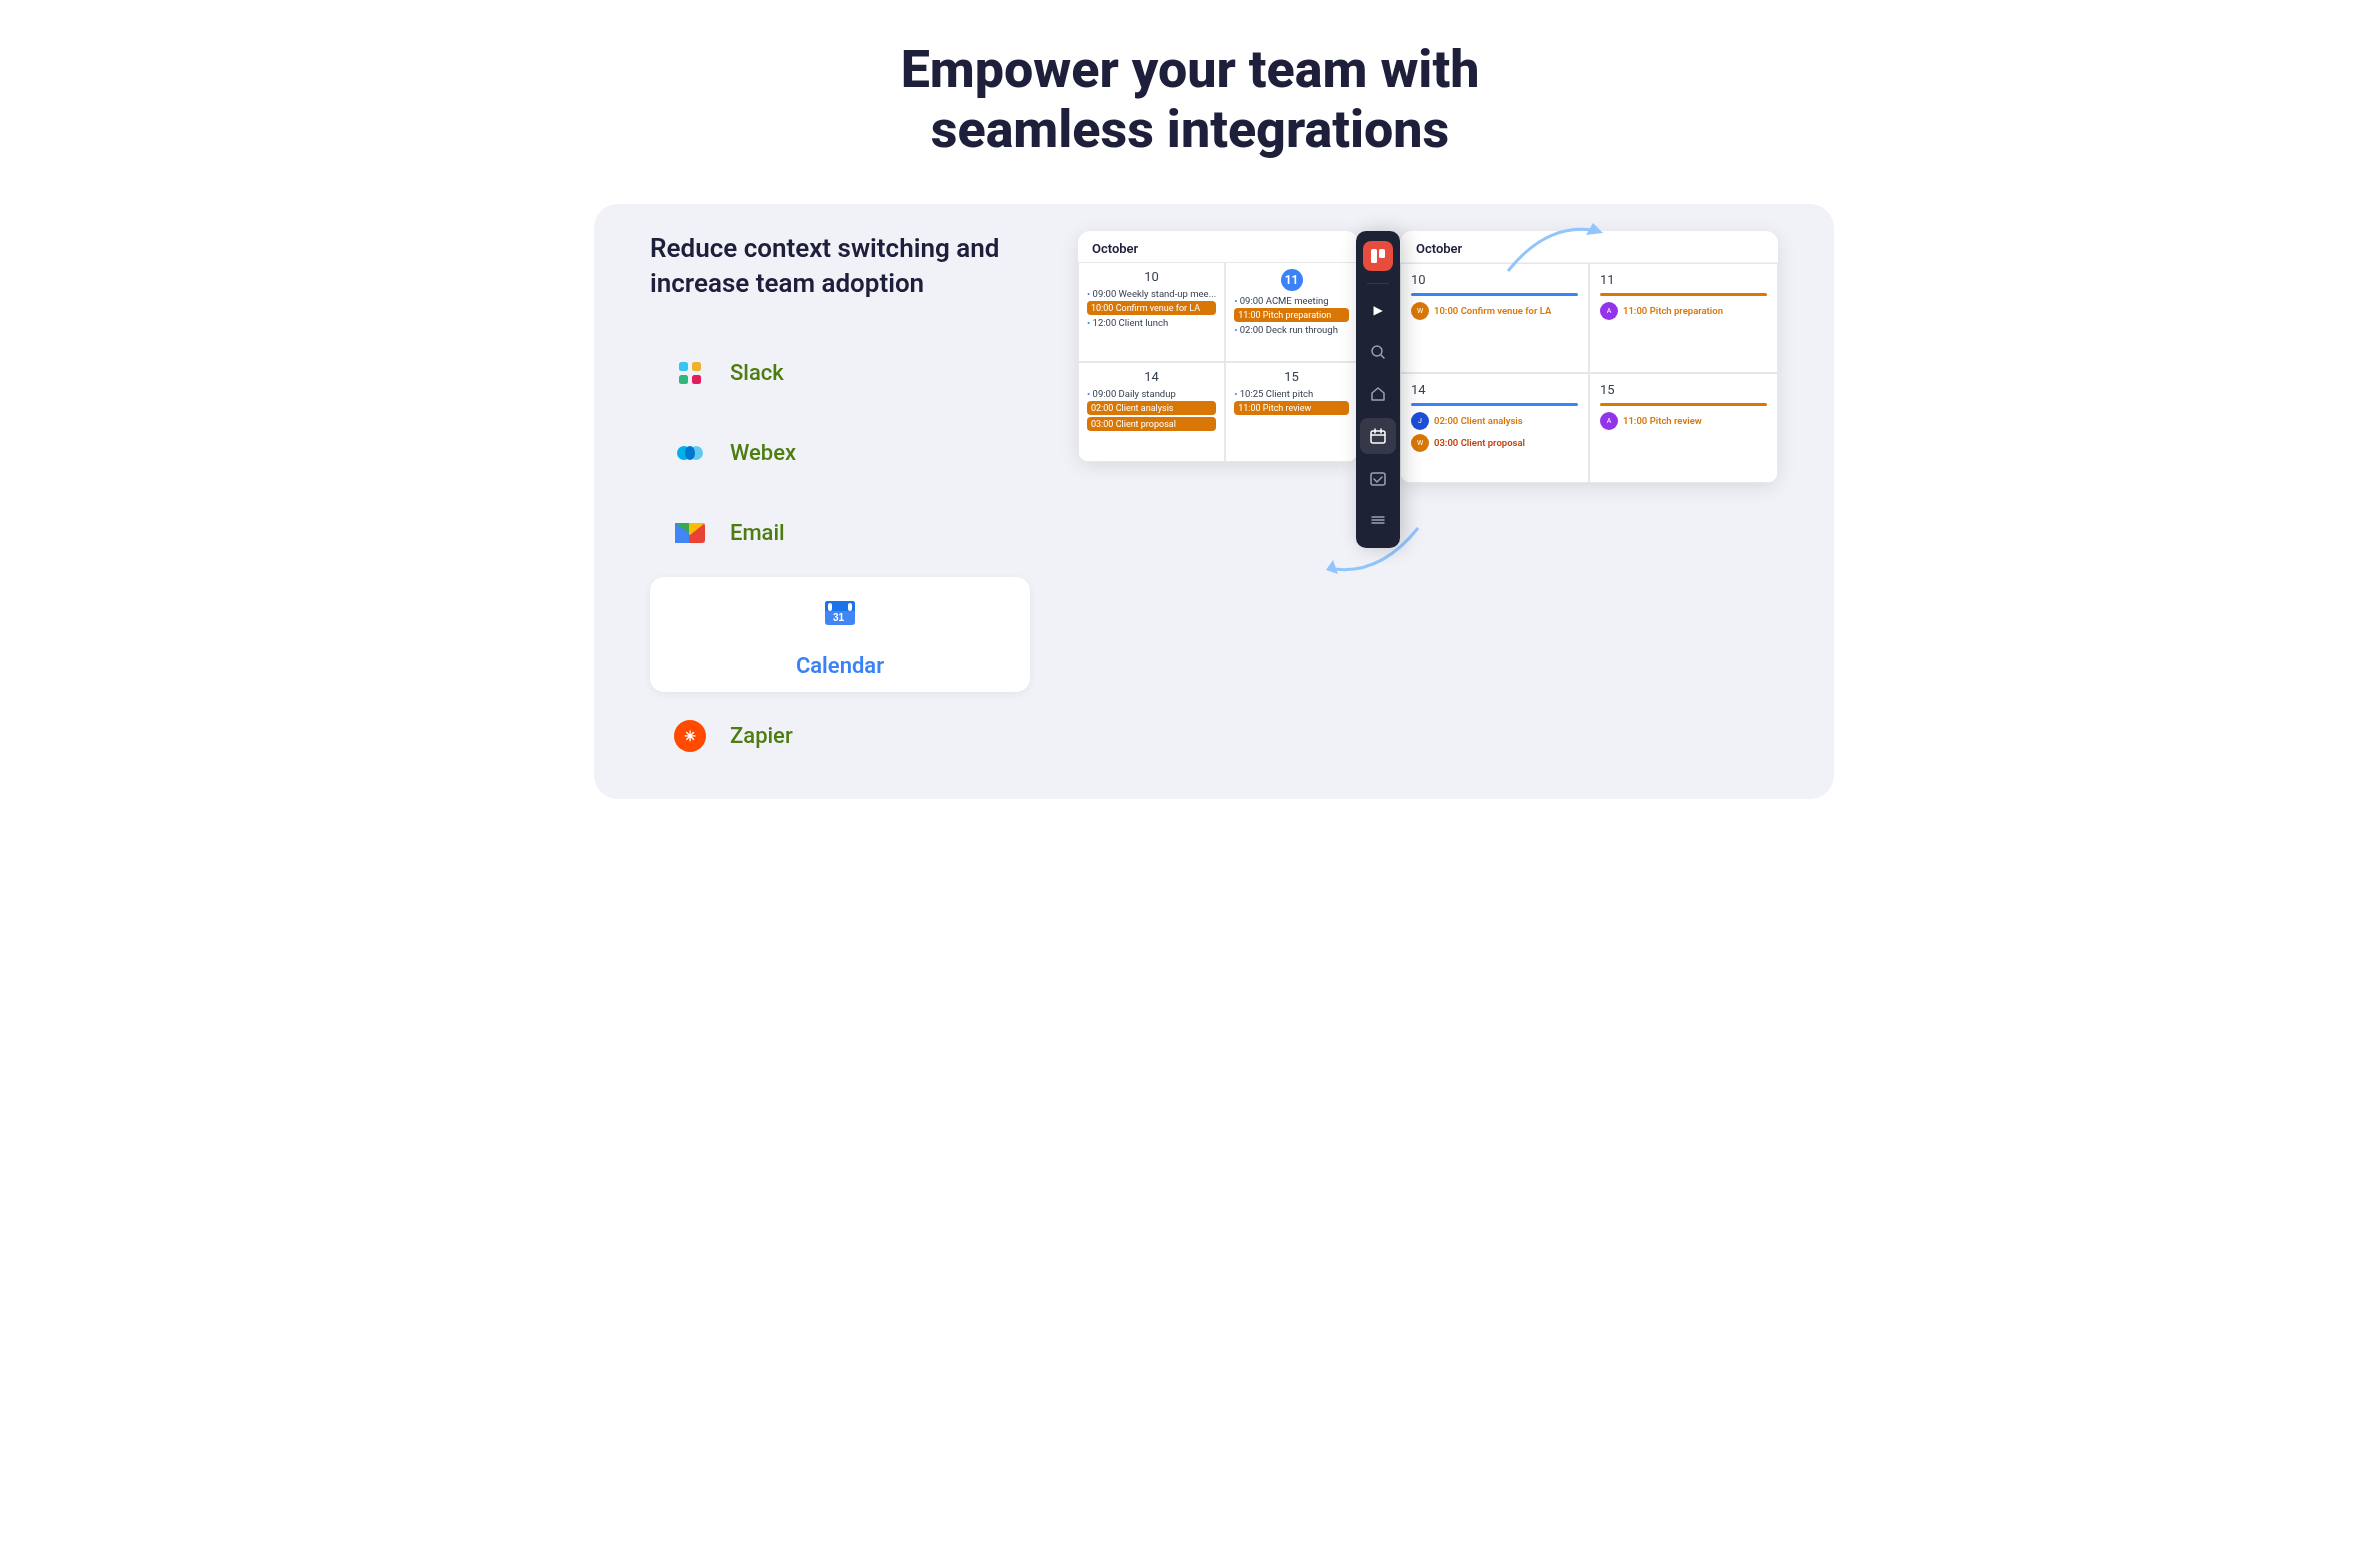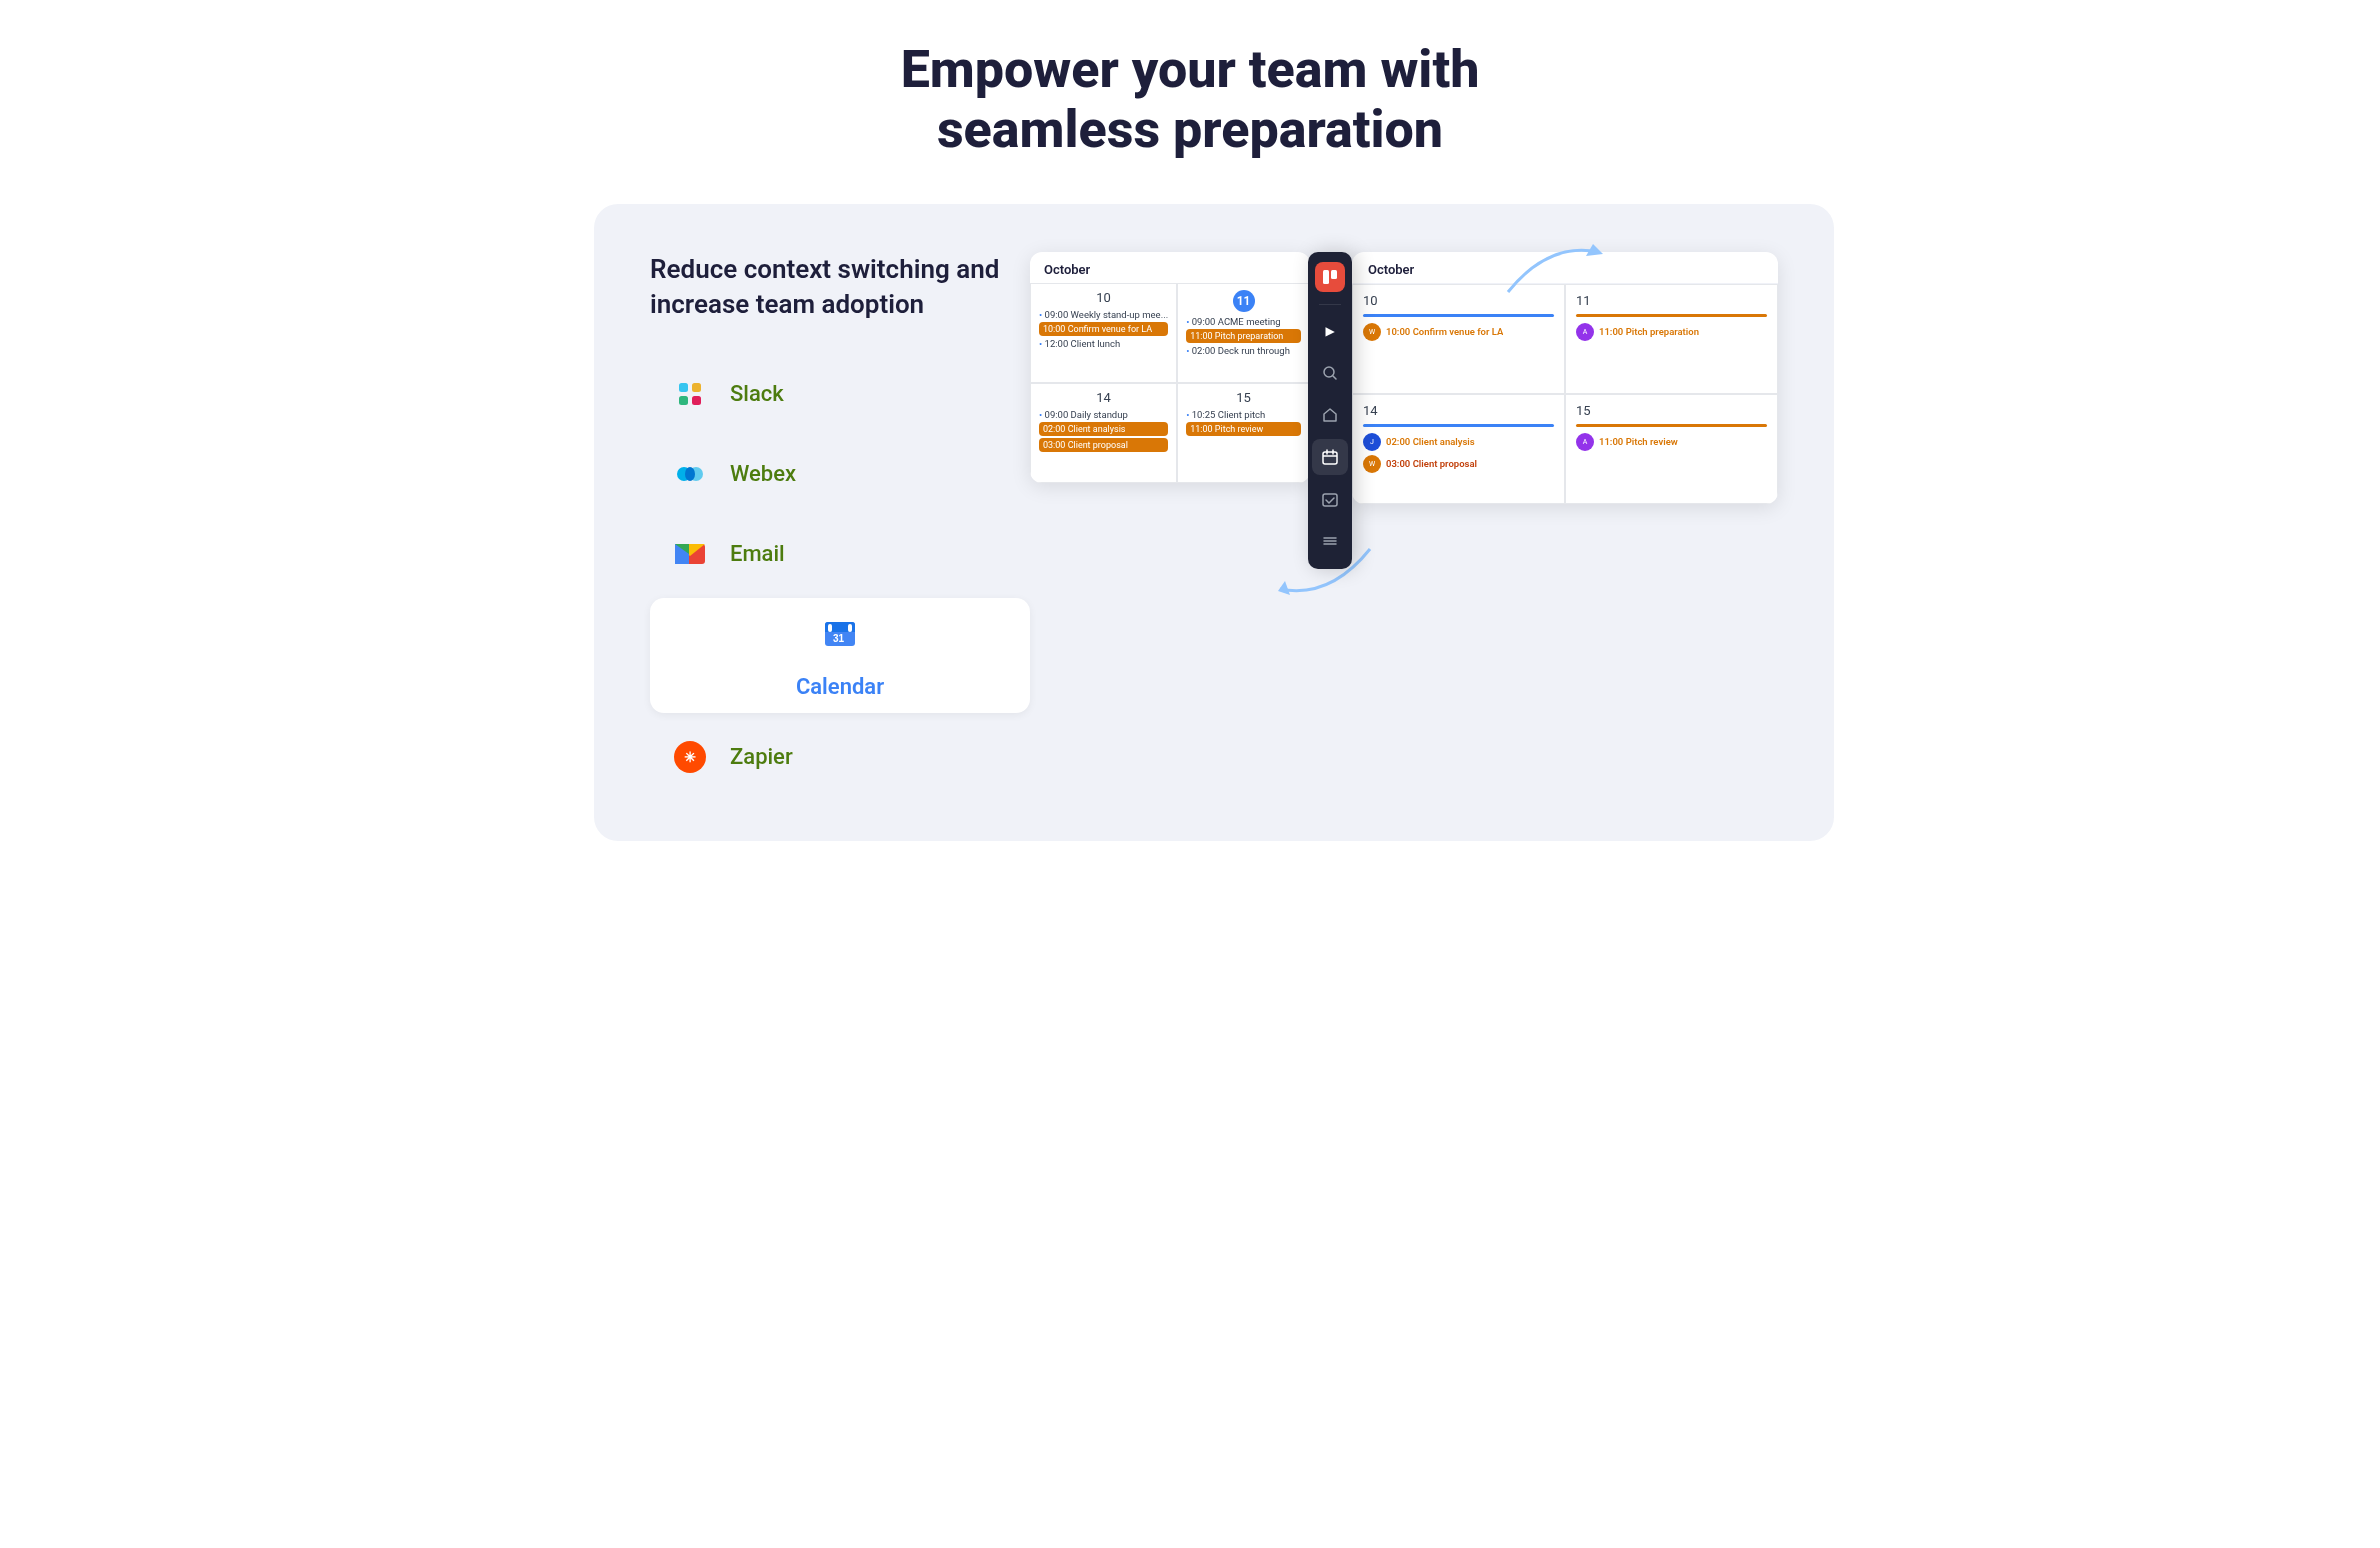--- a/index.html
+++ b/index.html
@@ -19,22 +19,23 @@
       text-align: center;
       line-height: 1.15;
       max-width: 700px;
       margin-bottom: 44px;
     }
     .main-card {
       background: #f0f2f8;
       border-radius: 24px;
       width: 100%;
       max-width: 1240px;
-      padding: 48px 56px;
-      display: flex;
+      padding: 27px 56px;
+      display: flex;
+      gap: 48px;
       align-items: flex-start;
       margin-left: 48px;
     }
     .left-panel {
       flex: 0 0 380px;
       display: flex;
       flex-direction: column;
       gap: 8px;
     }
     .left-title {
@@ -308,21 +309,21 @@
     
     .calendar-icon { font-size: 26px; }
     
     .zapier-icon { font-size: 26px; color: #ff4a00; }
   </style>
 </head>
 <body>
 
 <h1 class="page-title">
   <span>Empower your team with</span><br>
-  <span>seamless preparation</span>
+  <span>seamless integrations</span>
 </h1>
 
 <div class="main-card">
 
   <div class="left-panel">
     <div class="left-title">Reduce context switching and increase team adoption</div>
 
     <div class="integration-item">
       <div class="integration-icon slack-icon">
         <svg width="36" height="36" viewBox="0 0 36 36" fill="none" xmlns="http://www.w3.org/2000/svg">

